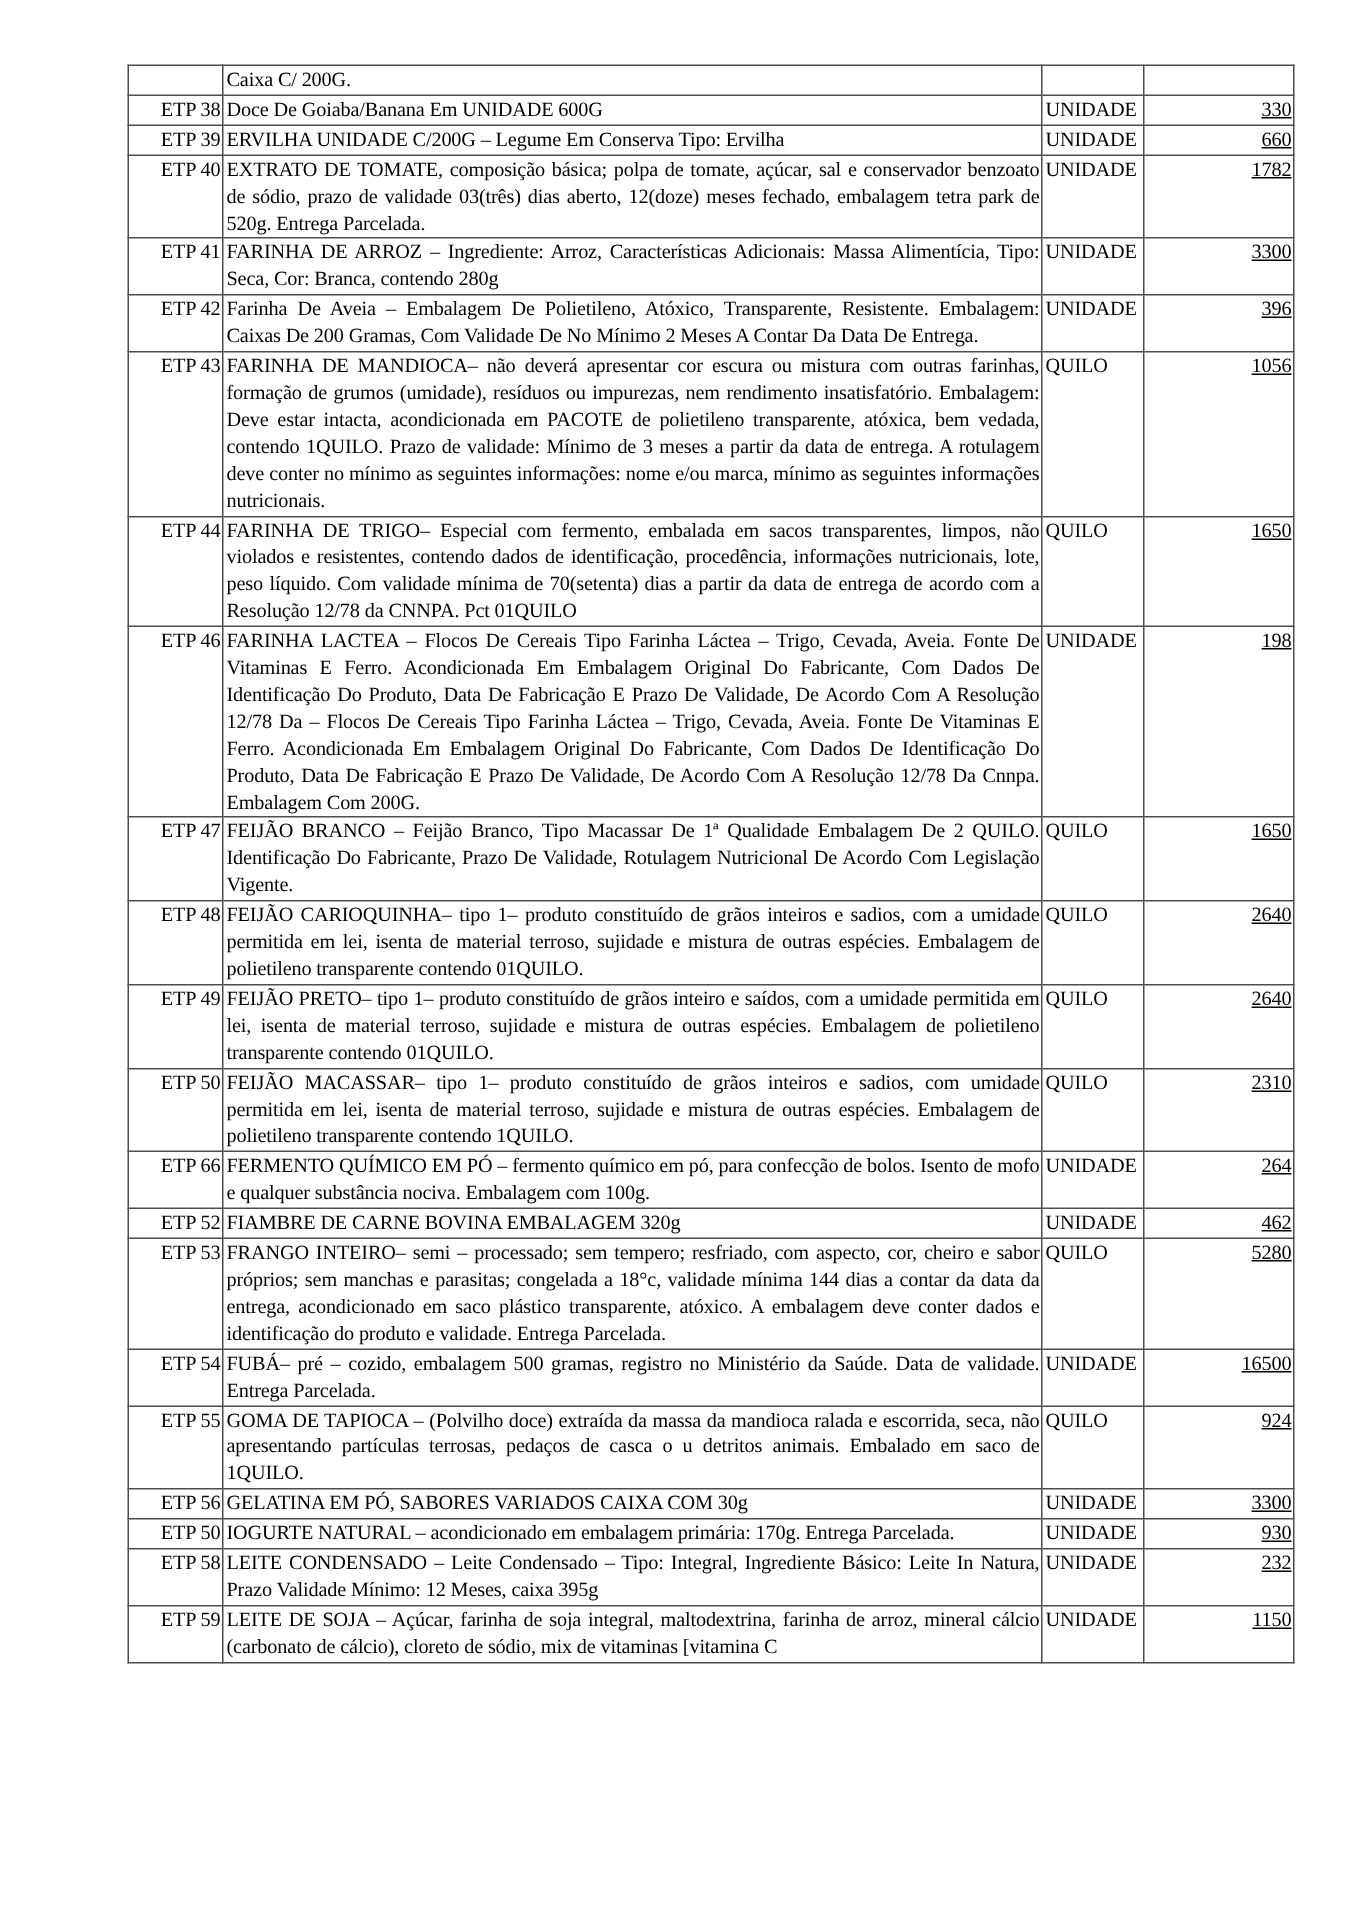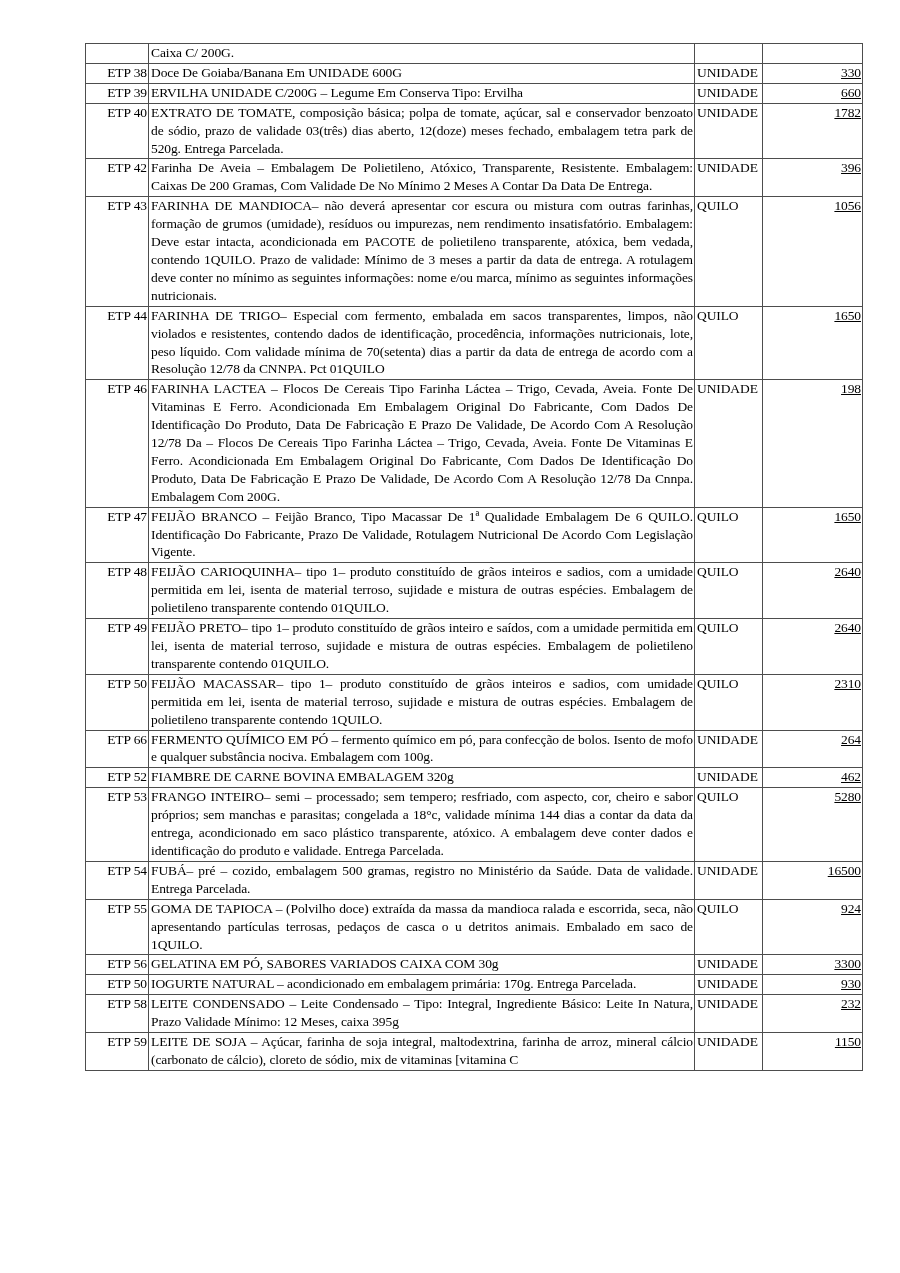--- a/index.html
+++ b/index.html
@@ -84,20 +84,26 @@
           <td class="unit">UNIDADE</td>
           <td class="quantity">660</td>
         </tr>
         <tr>
           <td class="item">ETP 40</td>
           <td class="description">EXTRATO DE TOMATE, composição básica; polpa de tomate, açúcar, sal e conservador benzoato de sódio, prazo de validade 03(três) dias aberto, 12(doze) meses fechado, embalagem tetra park de 520g. Entrega Parcelada.</td>
           <td class="unit">UNIDADE</td>
           <td class="quantity">1782</td>
         </tr>
         <tr>
+          <td class="item">ETP 41</td>
+          <td class="description">FARINHA DE ARROZ – Ingrediente: Arroz, Características Adicionais: Massa Alimentícia, Tipo: Seca, Cor: Branca, contendo 280g</td>
+          <td class="unit">UNIDADE</td>
+          <td class="quantity">3300</td>
+        </tr>
+        <tr>
           <td class="item">ETP 42</td>
           <td class="description">Farinha De Aveia – Embalagem De Polietileno, Atóxico, Transparente, Resistente. Embalagem: Caixas De 200 Gramas, Com Validade De No Mínimo 2 Meses A Contar Da Data De Entrega.</td>
           <td class="unit">UNIDADE</td>
           <td class="quantity">396</td>
         </tr>
         <tr>
           <td class="item">ETP 43</td>
           <td class="description">FARINHA DE MANDIOCA– não deverá apresentar cor escura ou mistura com outras farinhas, formação de grumos (umidade), resíduos ou impurezas, nem rendimento insatisfatório. Embalagem: Deve estar intacta, acondicionada em PACOTE de polietileno transparente, atóxica, bem vedada, contendo 1QUILO. Prazo de validade: Mínimo de 3 meses a partir da data de entrega. A rotulagem deve conter no mínimo as seguintes informações: nome e/ou marca, mínimo as seguintes informações nutricionais.</td>
           <td class="unit">QUILO</td>
           <td class="quantity">1056</td>
@@ -109,21 +115,21 @@
           <td class="quantity">1650</td>
         </tr>
         <tr>
           <td class="item">ETP 46</td>
           <td class="description">FARINHA LACTEA – Flocos De Cereais Tipo Farinha Láctea – Trigo, Cevada, Aveia. Fonte De Vitaminas E Ferro. Acondicionada Em Embalagem Original Do Fabricante, Com Dados De Identificação Do Produto, Data De Fabricação E Prazo De Validade, De Acordo Com A Resolução 12/78 Da – Flocos De Cereais Tipo Farinha Láctea – Trigo, Cevada, Aveia. Fonte De Vitaminas E Ferro. Acondicionada Em Embalagem Original Do Fabricante, Com Dados De Identificação Do Produto, Data De Fabricação E Prazo De Validade, De Acordo Com A Resolução 12/78 Da Cnnpa. Embalagem Com 200G.</td>
           <td class="unit">UNIDADE</td>
           <td class="quantity">198</td>
         </tr>
         <tr>
           <td class="item">ETP 47</td>
-          <td class="description">FEIJÃO BRANCO – Feijão Branco, Tipo Macassar De 1ª Qualidade Embalagem De 6 QUILO. Identificação Do Fabricante, Prazo De Validade, Rotulagem Nutricional De Acordo Com Legislação Vigente.</td>
+          <td class="description">FEIJÃO BRANCO – Feijão Branco, Tipo Macassar De 1ª Qualidade Embalagem De 2 QUILO. Identificação Do Fabricante, Prazo De Validade, Rotulagem Nutricional De Acordo Com Legislação Vigente.</td>
           <td class="unit">QUILO</td>
           <td class="quantity">1650</td>
         </tr>
         <tr>
           <td class="item">ETP 48</td>
           <td class="description">FEIJÃO CARIOQUINHA– tipo 1– produto constituído de grãos inteiros e sadios, com a umidade permitida em lei, isenta de material terroso, sujidade e mistura de outras espécies. Embalagem de polietileno transparente contendo 01QUILO.</td>
           <td class="unit">QUILO</td>
           <td class="quantity">2640</td>
         </tr>
         <tr>

